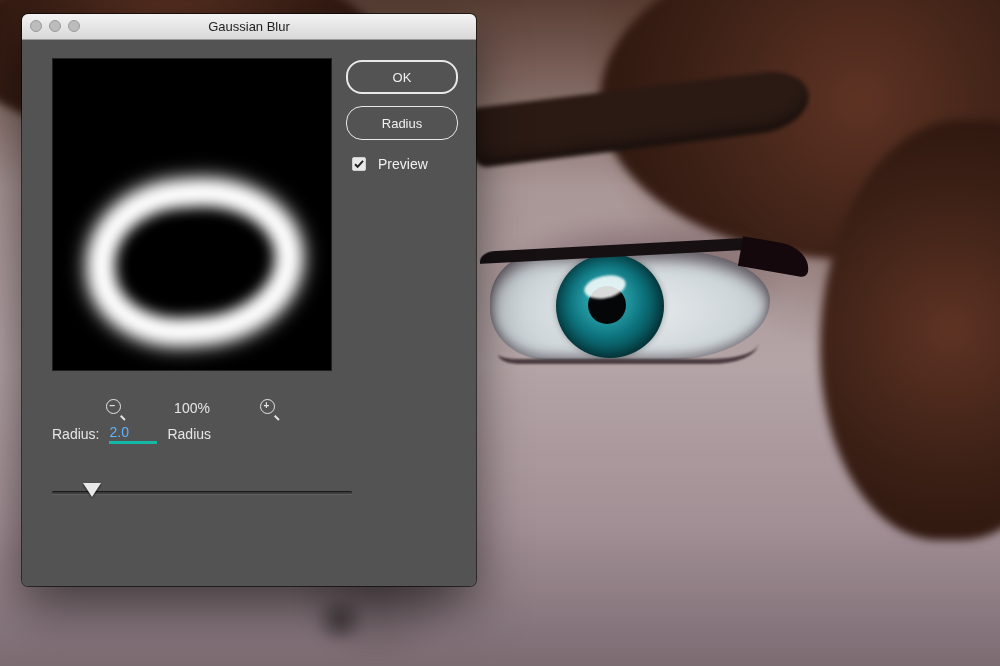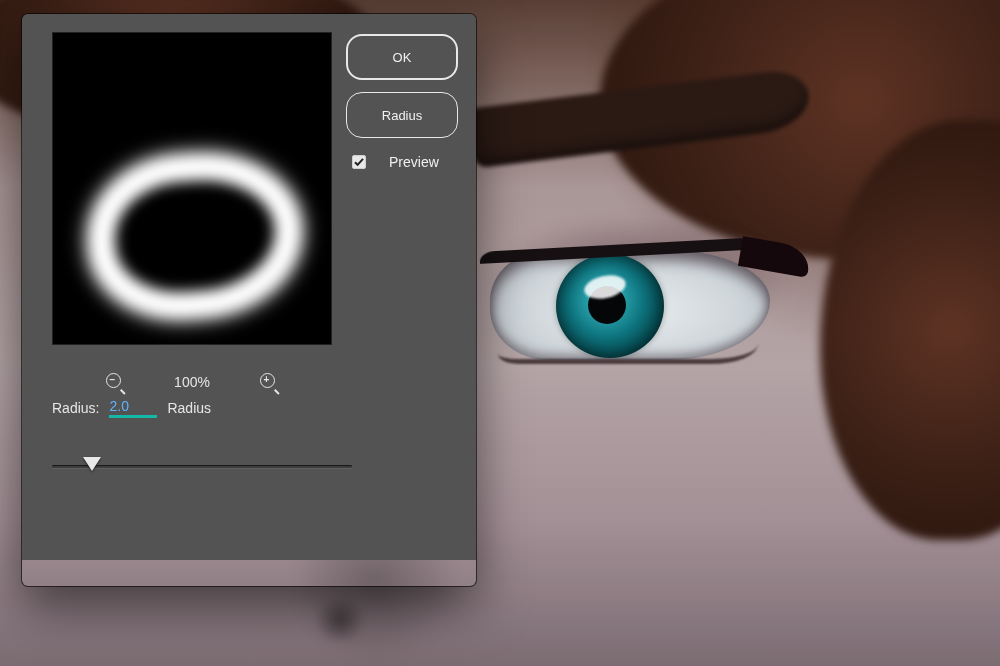--- a/index.html
+++ b/index.html
@@ -251,33 +251,33 @@
   }
 
   .right-col {
     position:absolute;
     top:20px; right:18px;
     width:112px;
     display:flex; flex-direction:column; gap:12px;
     align-items:stretch;
   }
   .btn {
-    height:46px;
+    height:34px;
     border-radius:16px;
     border:1.5px solid #e8e8e8;
     background:transparent;
     color:#f0f0f0;
     font-size:13px;
     display:flex; align-items:center; justify-content:center;
     cursor:pointer;
   }
   .btn.primary { border-width:2px; font-weight:500; }
 
   .preview-check {
-    display:flex; align-items:center; gap:23px;
+    display:flex; align-items:center; gap:12px;
     margin-top:4px;
     color:#f0f0f0;
     font-size:14px;
     cursor:pointer;
     padding-left:6px;
   }
   .preview-check .box {
     width:14px; height:14px;
     border:1px solid #cfcfcf;
     background:#e8e8e8;
@@ -303,20 +303,28 @@
   <div class="catch"></div>
   <div class="liner-top"></div>
   <div class="liner-bot"></div>
   <div class="wing"></div>
 </div>
 <div class="nose"></div>
 <div class="nostril"></div>
 
 <div class="dialog">
 
+  <div class="titlebar">
+    <div class="traffic">
+      <span></span>
+      <span></span>
+      <span></span>
+    </div>
+    <span>Gaussian Blur</span>
+  </div>
 
   <div class="body">
 
     <div class="preview-box">
       <div class="preview-shape"></div>
       <div class="preview-hole"></div>
     </div>
 
     <div class="zoom-row">
       <div class="mag">

